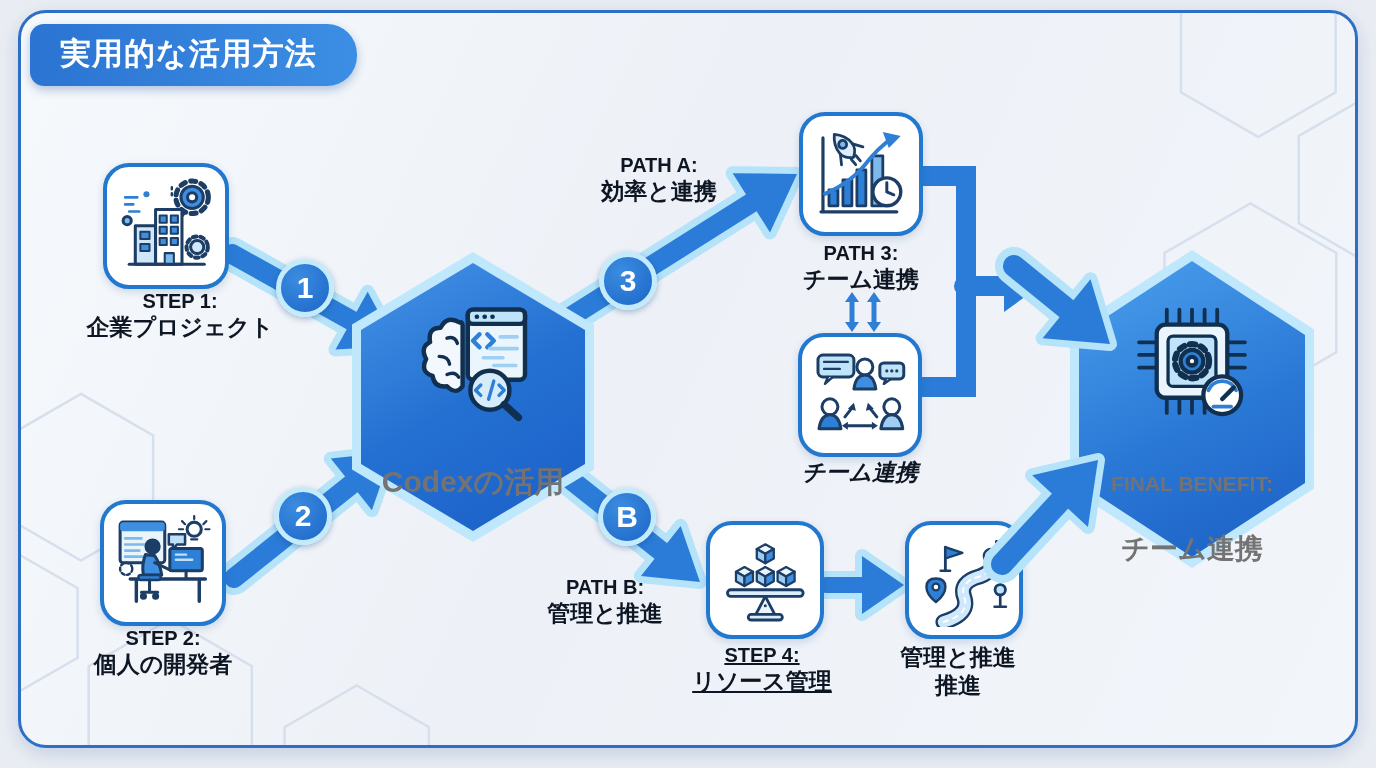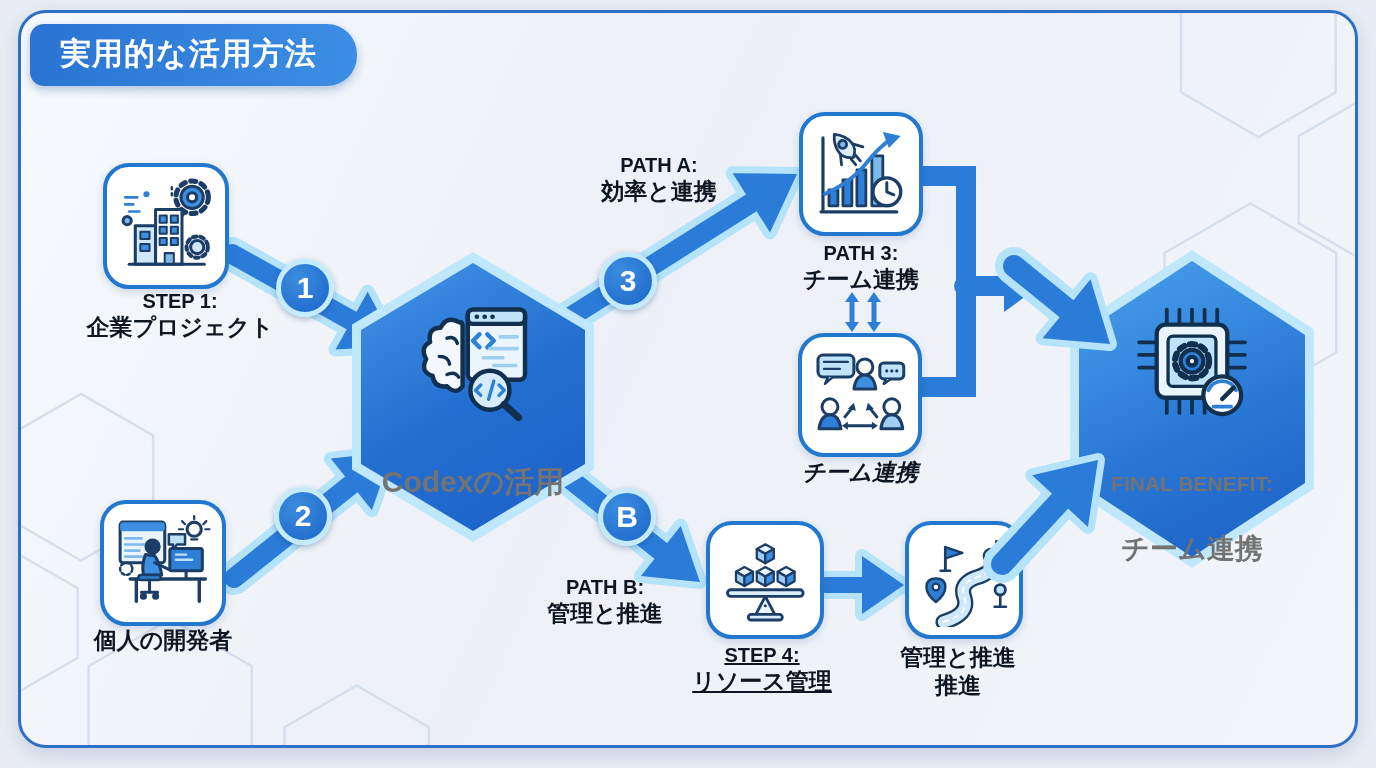--- a/index.html
+++ b/index.html
@@ -161,20 +161,21 @@
         <path d="M42 50l15 7"></path>
         <path d="M18 66h74M24 66v22M86 66v22" stroke-width="3.4"></path>
         <rect x="26" y="62" width="22" height="5" rx="2.5" fill="#2e7fd6" stroke-width="2.4"></rect>
         <path d="M37 67v12M29 79h16"></path>
         <circle cx="31" cy="83" r="2" fill="#1c3e66"></circle>
           <circle cx="43" cy="83" r="2" fill="#1c3e66"></circle>
       </g>
     </svg>
   </div>
   <div class="lbl" style="left:43px;top:626px;width:240px;">
+    <span class="l1">STEP 2:</span>
     <span class="l2">個人の開発者</span>
   </div>
 
   <div class="hex hexCenter" style="left:352px;top:252px;width:242px;height:290px;">
     <div class="hexGlow"></div>
     <div class="hexFill"></div>
     <div class="hexContent">
       <svg viewBox="0 0 100 100" style="width:140px;height:130px;margin-top:42px;">
         <g stroke="#11304f" stroke-width="3.4" fill="none" stroke-linecap="round" stroke-linejoin="round">
           <path d="M40 22q-10 -6 -15 4q-10 0 -8 11q-8 4 -3 13q-5 10 5 13q1 9 11 8q7 7 12 0l0 -46q0 -4 -2 -3z" fill="#f2f8fd"></path>

